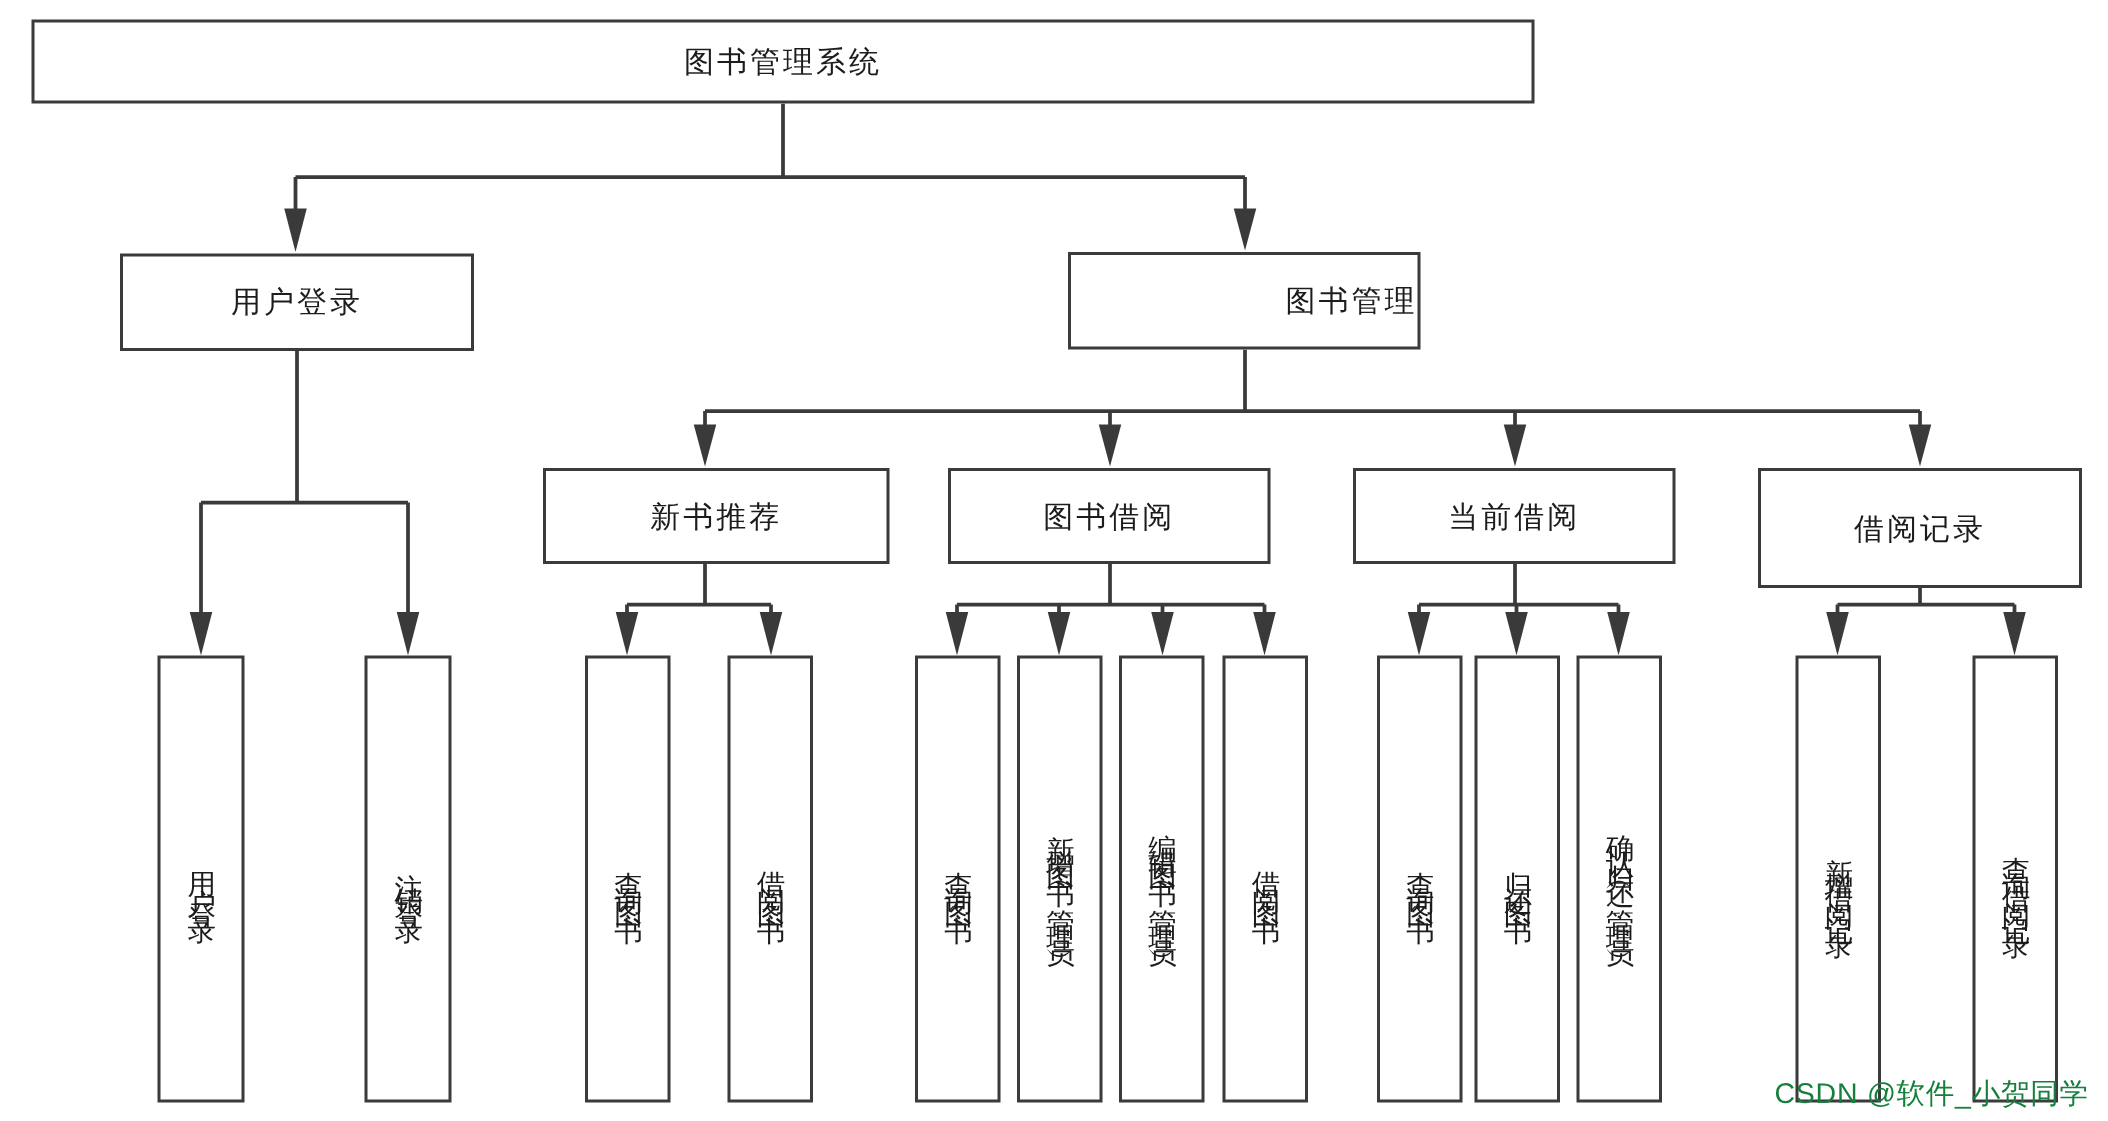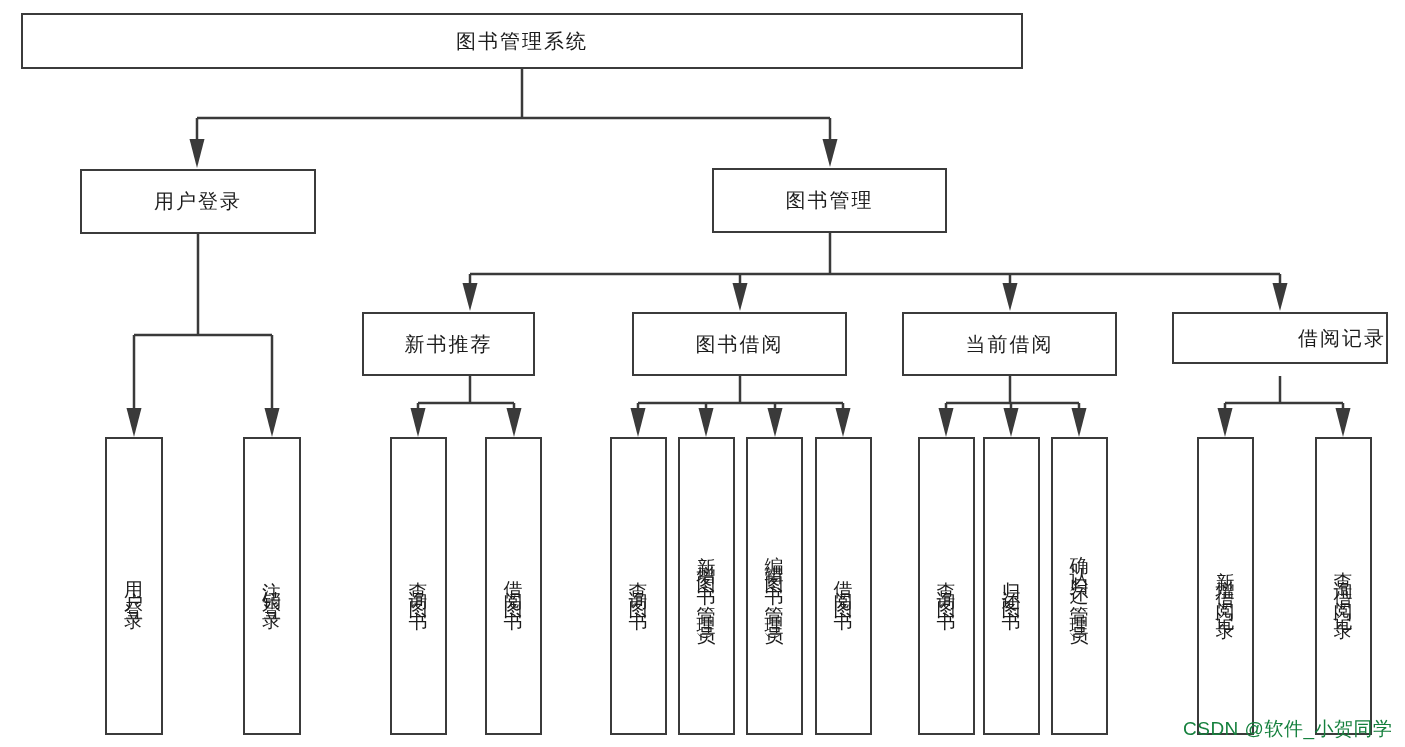--- a/index.html
+++ b/index.html
@@ -135,34 +135,34 @@
     </g>
   </svg>
 
   <div class="box" style="left:21px; top:13px; width:1002px; height:56px;">
     <span class="hlabel">图书管理系统</span>
   </div>
 
   <div class="box" style="left:80px; top:169px; width:236px; height:65px;">
     <span class="hlabel">用户登录</span>
   </div>
-  <div class="box" style="left:712px; top:168px; width:235px; height:65px;">
+  <div class="box" style="left:712px; top:168px; width:235px; height:65px;justify-content:flex-end;">
     <span class="hlabel">图书管理</span>
   </div>
 
-  <div class="box" style="left:362px; top:312px; width:173px; height:64px;">
+  <div class="box" style="left:362px; top:312px; width:231px; height:64px;">
     <span class="hlabel">新书推荐</span>
   </div>
   <div class="box" style="left:632px; top:312px; width:215px; height:64px;">
     <span class="hlabel">图书借阅</span>
   </div>
   <div class="box" style="left:902px; top:312px; width:215px; height:64px;">
     <span class="hlabel">当前借阅</span>
   </div>
-  <div class="box" style="left:1172px; top:312px; width:216px; height:52px;justify-content:flex-end;">
+  <div class="box" style="left:1172px; top:312px; width:216px; height:80px;">
     <span class="hlabel">借阅记录</span>
   </div>
 
   <div class="box leaf" style="left:105px; top:437px; width:58px; height:298px;">
     <span class="vlabel">用户登录</span>
   </div>
   <div class="box leaf" style="left:243px; top:437px; width:58px; height:298px;">
     <span class="vlabel">注销登录</span>
   </div>
 

